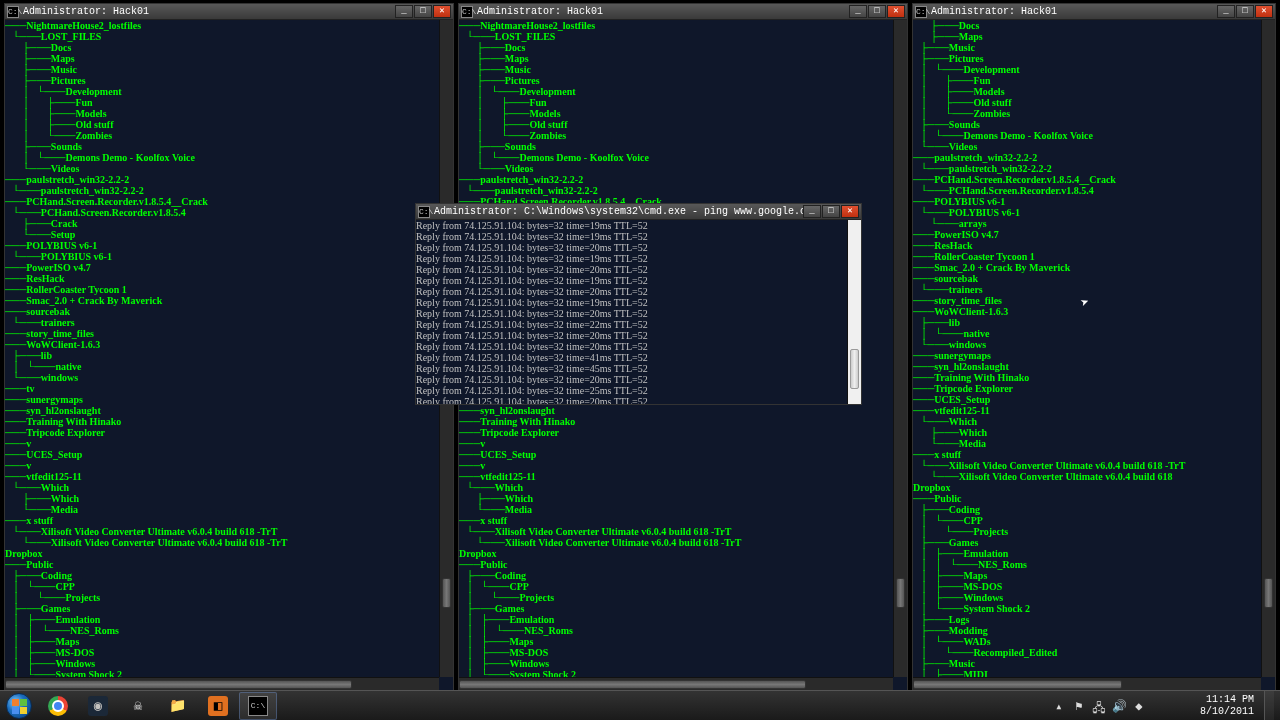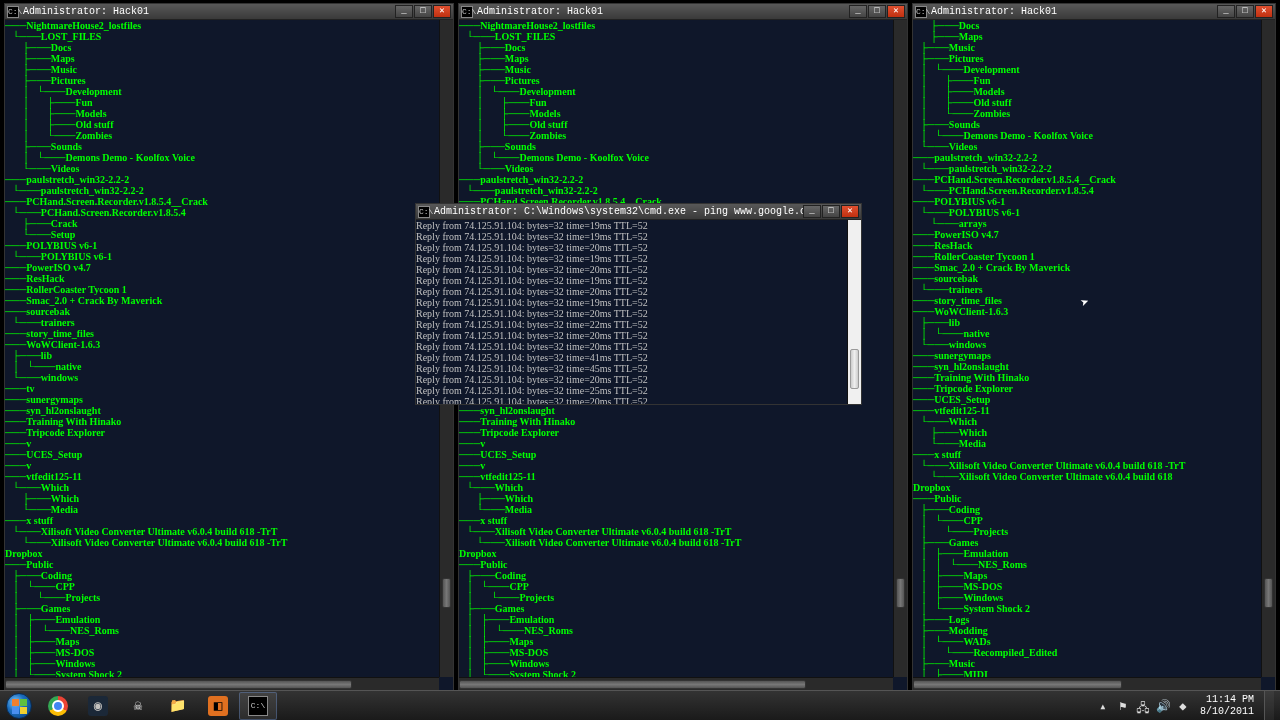--- a/index.html
+++ b/index.html
@@ -182,20 +182,21 @@
 .tray-icon {
   width: 14px; height: 14px;
   color: #ddd;
   font-size: 12px;
   text-align: center;
 }
 .clock {
   text-align: right;
   line-height: 12px;
   padding: 0 4px;
+  margin-left: 44px;
 }
 .show-desktop {
   width: 10px;
   height: 30px;
   border-left: 1px solid #555;
   background: rgba(255,255,255,0.05);
   cursor: pointer;
 }
 .cursor-arrow{
   position:absolute;

